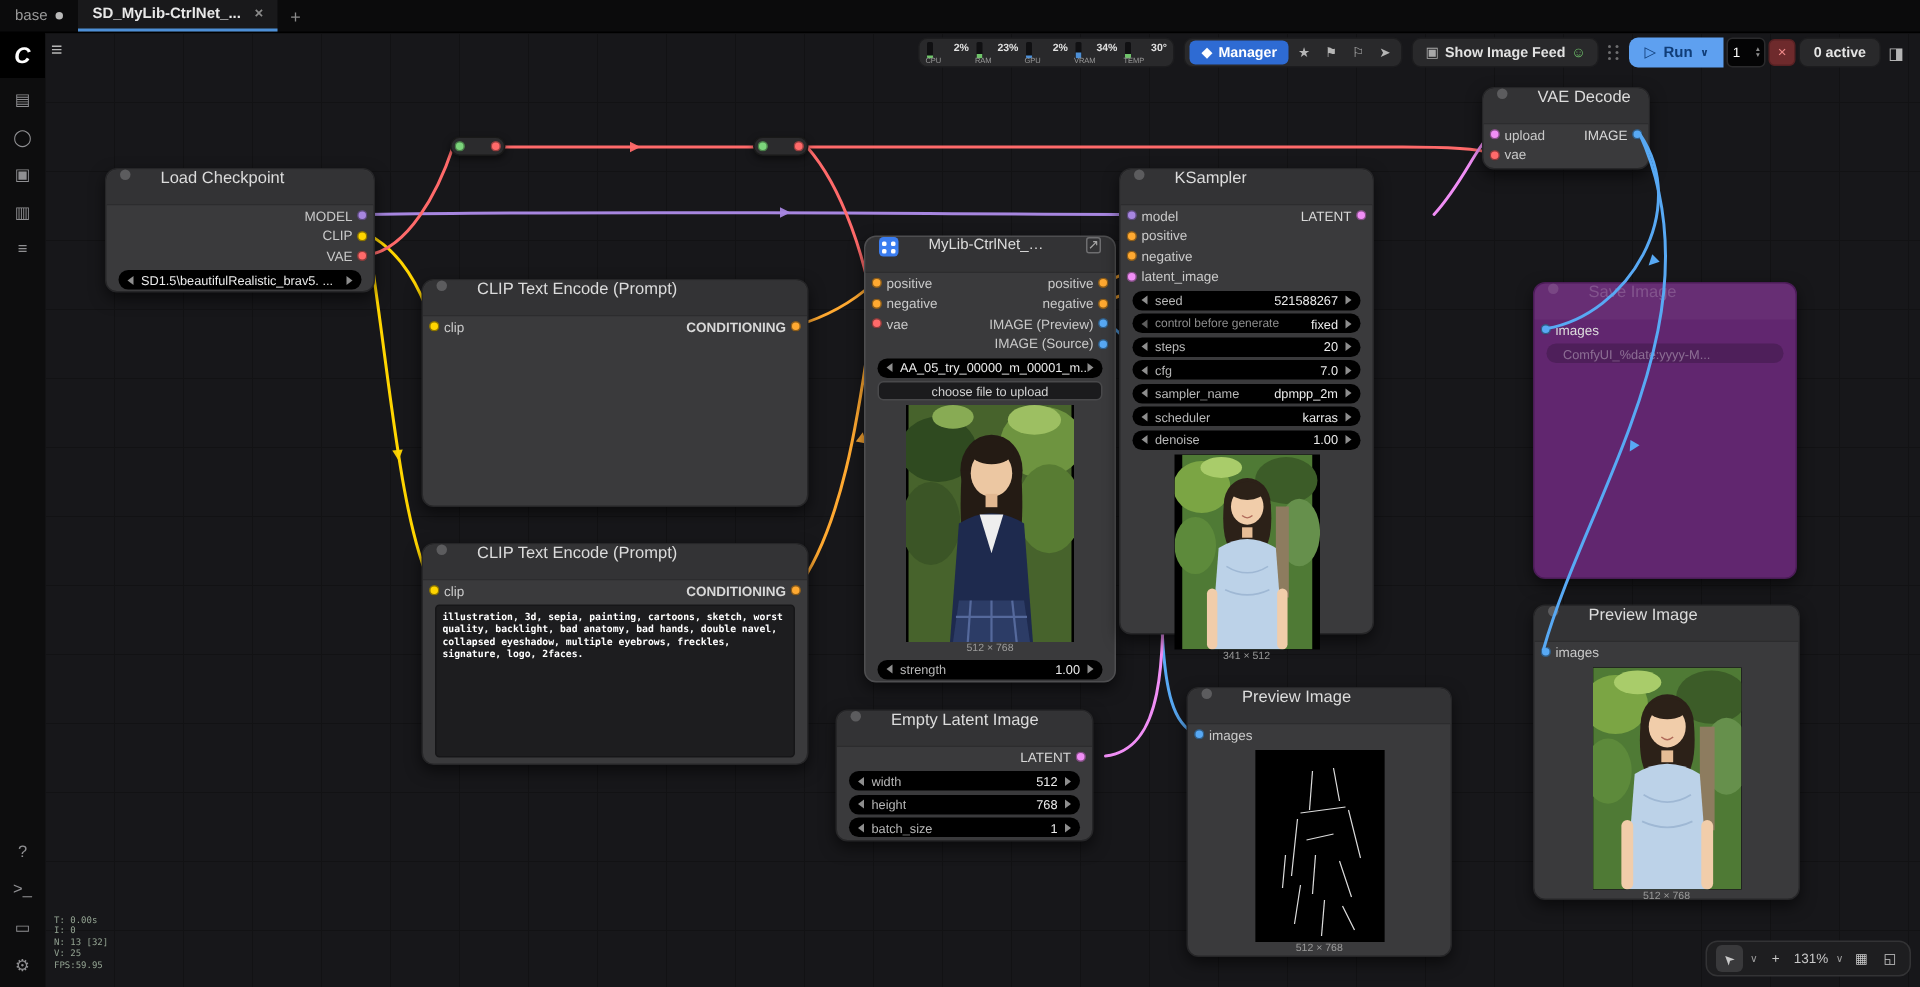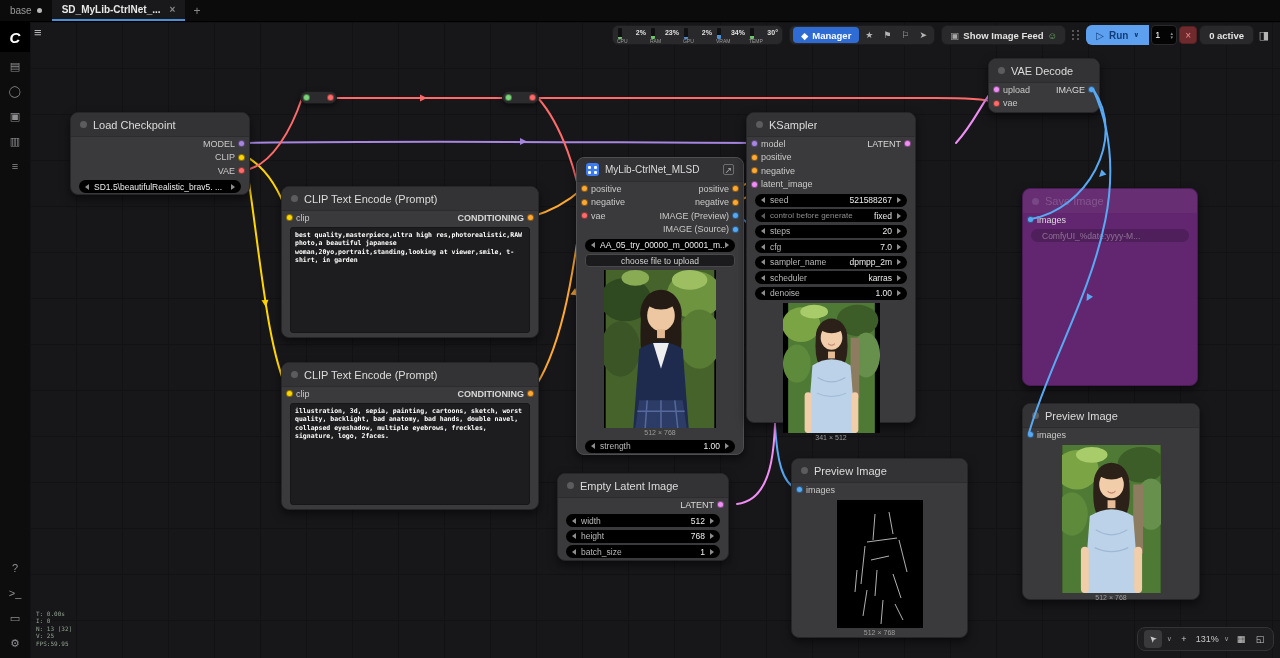--- a/index.html
+++ b/index.html
@@ -21,21 +21,21 @@
   .canvas{position:absolute;left:30px;top:22px;right:0;bottom:0;background-color:#17171a;
     background-image:linear-gradient(#121214 1px,transparent 1px),linear-gradient(90deg,#121214 1px,transparent 1px);
     background-size:46px 46px;z-index:0;}
   svg.wires{position:absolute;left:0;top:0;width:1280px;height:658px;z-index:1;pointer-events:none;}
   svg.wires-top{position:absolute;left:0;top:0;width:1280px;height:658px;z-index:3;pointer-events:none;}
   svg.wires path{fill:none;stroke-width:2;stroke-linecap:round;}
   svg.wires-top path{fill:none;stroke-width:2;stroke-linecap:round;}
   
   .node{position:absolute;background:#3a3a3c;border:1px solid #262628;border-radius:8px;
     box-shadow:0 4px 10px rgba(0,0,0,.55);color:#d6d6d6;z-index:2;}
-  .titlebar{height:24px;display:flex;align-items:center;gap:6px;padding:0 9px;font-size:11px;color:#dcdcdc;
+  .titlebar{height:24px;display:flex;align-items:flex-start;gap:20px;padding:0 9px;font-size:11px;color:#dcdcdc;
     background:#333335;border-radius:8px 8px 0 0;border-bottom:1px solid #2c2c2e;}
   .collapse-dot{width:7px;height:7px;border-radius:50%;background:#5c5c5e;flex:0 0 auto;}
   .title-text{white-space:nowrap;overflow:hidden;text-overflow:ellipsis;}
   .row{position:relative;height:13.5px;display:flex;align-items:center;justify-content:space-between;
     padding:0 14px;font-size:9px;color:#c9c9c9;}
   .row .lbl-in{margin-right:auto;}
   .row .lbl-out{margin-left:auto;}
   .dot{width:7px;height:7px;border-radius:50%;position:absolute;top:3.2px;border:1px solid rgba(0,0,0,.45);}
   .dot.in{left:4px;}.dot.out{right:4px;}
   .c-model{background:#a786e0;}.c-clip{background:#ffd500;}.c-vae{background:#ff6a6a;}
@@ -222,21 +222,20 @@
   <div class="titlebar">
     <span class="collapse-dot"></span>
     <span class="title-text">CLIP Text Encode (Prompt)</span>
   </div>
   <div class="row">
     <span class="dot in c-clip"></span>
     <span class="lbl-in">clip</span>
     <span class="lbl-out" style="color:#d8d8d8;font-weight:bold">CONDITIONING</span>
     <span class="dot out c-cond"></span>
   </div>
-  <div class="prompt-box" style="height:106px">best quality,masterpiece,ultra high res,photorealistic,RAW photo,a beautiful japanese woman,20yo,portrait,standing,looking at viewer,smile, t-shirt, in garden</div>
 </div>
 
 <div class="node" style="left:281px;top:362px;width:258px;height:148px">
   <div class="titlebar">
     <span class="collapse-dot"></span>
     <span class="title-text">CLIP Text Encode (Prompt)</span>
   </div>
   <div class="row">
     <span class="dot in c-clip"></span>
     <span class="lbl-in">clip</span>

